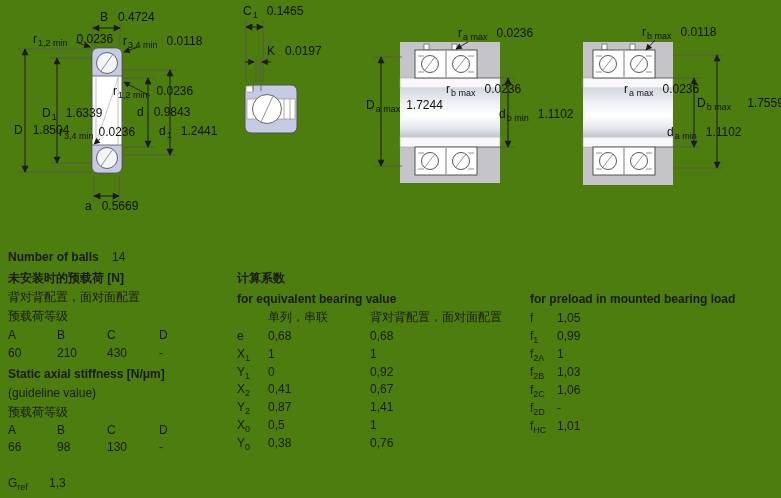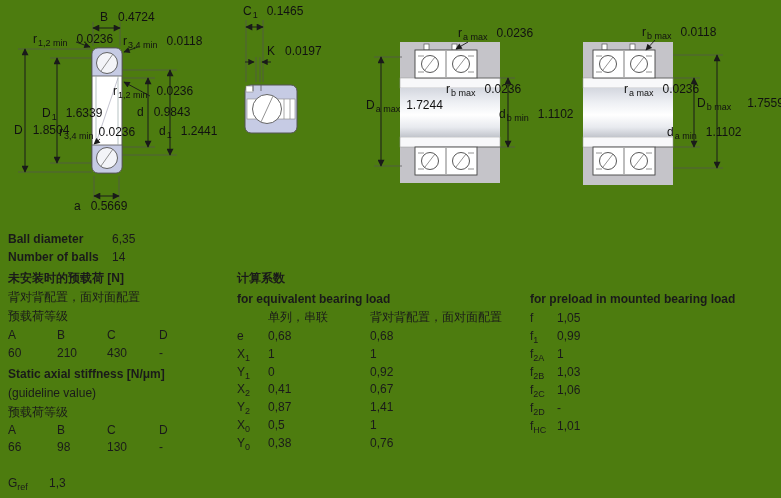--- a/index.html
+++ b/index.html
@@ -166,51 +166,50 @@
 
   <div class="dlabel" style="left:100px;top:11px"><span class="ds">B</span><span class="dsub"></span><span class="dval">0.4724</span></div>
   <div class="dlabel" style="left:33px;top:33px"><span class="ds">r</span><span class="dsub">1,2 min</span><span class="dval">0.0236</span></div>
   <div class="dlabel" style="left:123px;top:35px"><span class="ds">r</span><span class="dsub">3,4 min</span><span class="dval">0.0118</span></div>
   <div class="dlabel" style="left:113px;top:85px"><span class="ds">r</span><span class="dsub">1,2 min</span><span class="dval">0.0236</span></div>
   <div class="dlabel" style="left:42px;top:107px"><span class="ds">D</span><span class="dsub">1</span><span class="dval">1.6339</span></div>
   <div class="dlabel" style="left:137px;top:106px"><span class="ds">d</span><span class="dsub"></span><span class="dval">0.9843</span></div>
   <div class="dlabel" style="left:14px;top:124px"><span class="ds">D</span><span class="dsub"></span><span class="dval">1.8504</span></div>
   <div class="dlabel" style="left:59px;top:126px"><span class="ds">r</span><span class="dsub">3,4 min</span><span class="dval" style="margin-left:5px">0.0236</span></div>
   <div class="dlabel" style="left:159px;top:125px"><span class="ds">d</span><span class="dsub">1</span><span class="dval">1.2441</span></div>
-  <div class="dlabel" style="left:74px;top:200px"><span class="ds">a</span><span class="dsub"></span><span class="dval">0.5669</span></div>
+  <div class="dlabel" style="left:85px;top:200px"><span class="ds">a</span><span class="dsub"></span><span class="dval">0.5669</span></div>
   <div class="dlabel" style="left:243px;top:5px"><span class="ds">C</span><span class="dsub">1</span><span class="dval">0.1465</span></div>
   <div class="dlabel" style="left:267px;top:45px"><span class="ds">K</span><span class="dsub"></span><span class="dval">0.0197</span></div>
   <div class="dlabel" style="left:458px;top:27px"><span class="ds">r</span><span class="dsub">a max</span><span class="dval">0.0236</span></div>
   <div class="dlabel" style="left:446px;top:83px"><span class="ds">r</span><span class="dsub">b max</span><span class="dval">0.0236</span></div>
   <div class="dlabel" style="left:366px;top:99px"><span class="ds">D</span><span class="dsub">a max</span><span class="dval" style="margin-left:6px">1.7244</span></div>
   <div class="dlabel" style="left:499px;top:108px"><span class="ds">d</span><span class="dsub">b min</span><span class="dval">1.1102</span></div>
   <div class="dlabel" style="left:642px;top:26px"><span class="ds">r</span><span class="dsub">b max</span><span class="dval">0.0118</span></div>
   <div class="dlabel" style="left:624px;top:83px"><span class="ds">r</span><span class="dsub">a max</span><span class="dval">0.0236</span></div>
   <div class="dlabel" style="left:697px;top:97px"><span class="ds">D</span><span class="dsub">b max</span><span class="dval" style="margin-left:16px">1.7559</span></div>
   <div class="dlabel" style="left:667px;top:126px"><span class="ds">d</span><span class="dsub">a min</span><span class="dval">1.1102</span></div>
 
-  <div class="trow" style="top:233px"><span class="lbl">Ball diameter</span><span>6,35</span></div>
   <div class="trow" style="top:251px"><span class="lbl">Number of balls</span><span>14</span></div>
   <div class="trow bold" style="top:272px">未安装时的预载荷 [N]</div>
   <div class="trow" style="top:291px">背对背配置，面对面配置</div>
   <div class="trow" style="top:310px">预载荷等级</div>
   <div class="trow" style="top:329px"><span class="c0">A</span><span class="c1">B</span><span class="c2">C</span><span>D</span></div>
   <div class="trow" style="top:347px"><span class="c0">60</span><span class="c1">210</span><span class="c2">430</span><span>-</span></div>
   <div class="trow bold" style="top:368px">Static axial stiffness [N/μm]</div>
   <div class="trow" style="top:387px">(guideline value)</div>
   <div class="trow" style="top:406px">预载荷等级</div>
   <div class="trow" style="top:424px"><span class="c0">A</span><span class="c1">B</span><span class="c2">C</span><span>D</span></div>
   <div class="trow" style="top:441px"><span class="c0">66</span><span class="c1">98</span><span class="c2">130</span><span>-</span></div>
   <div class="trow" style="top:477px;height:14px">
       <span class="abs p-sym"><span>G</span><span class="tsub">ref</span></span>
       <span class="abs g-val">1,3</span>
     </div>
 
   <div class="mrow bold" style="top:272px">计算系数</div>
-  <div class="mrow bold" style="top:293px">for equivalent bearing load</div>
+  <div class="mrow bold" style="top:293px">for equivalent bearing value</div>
   <div class="mrow" style="top:311px;height:14px">
       <span class="abs f-v1">单列，串联</span>
       <span class="abs f-v2">背对背配置，面对面配置</span>
     </div>
   <div class="mrow" style="top:330px;height:14px">
       <span class="abs f-sym"><span>e</span><span class="tsub"></span></span>
       <span class="abs f-v1">0,68</span>
       <span class="abs f-v2">0,68</span>
     </div>
   <div class="mrow" style="top:348px;height:14px">

